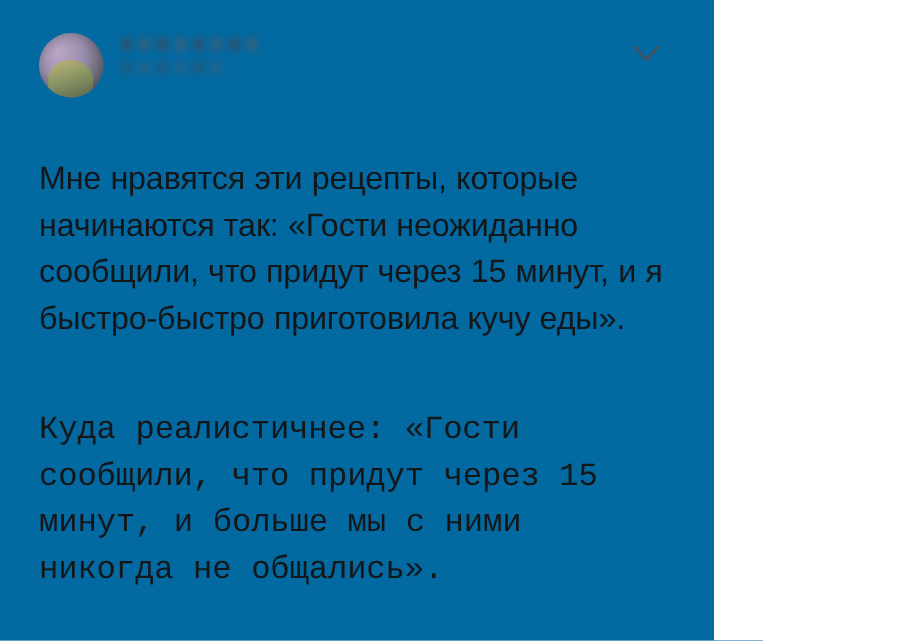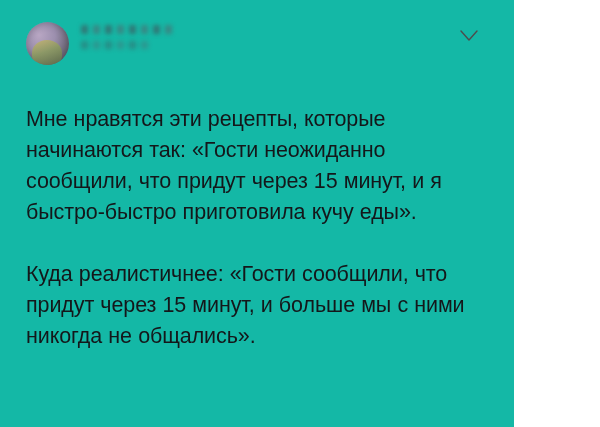--- a/index.html
+++ b/index.html
@@ -8,23 +8,23 @@
   }
   body {
     width: 600px;
     height: 427px;
     background: #ffffff;
     font-family: "Liberation Sans", sans-serif;
     overflow: hidden;
   }
   .tweet-card {
     position: relative;
-    width: 514px;
+    width: 476px;
     height: 427px;
-    background: #14b8a6;
+    background: #0369a1;
     box-sizing: border-box;
     padding: 22px 26px 10px 26px;
   }
   .tweet-header {
     display: flex;
     align-items: flex-start;
     height: 56px;
   }
   .avatar {
     width: 43px;
@@ -88,21 +88,22 @@
   }
   .tweet-text {
     font-size: 21.5px;
     line-height: 31px;
     color: #14171a;
     letter-spacing: -0.1px;
     margin: 0;
     word-spacing: 0.3px;
   }
   .tweet-text + .tweet-text {
-    margin-top: 31px;
+    margin-top: 44px;
+    font-family: Liberation Mono, monospace;
   }
 </style>
 </head>
 <body>
 
 <div class="tweet-card">
 
   <div class="tweet-header">
     <div class="avatar"></div>
     <div class="name-block">

